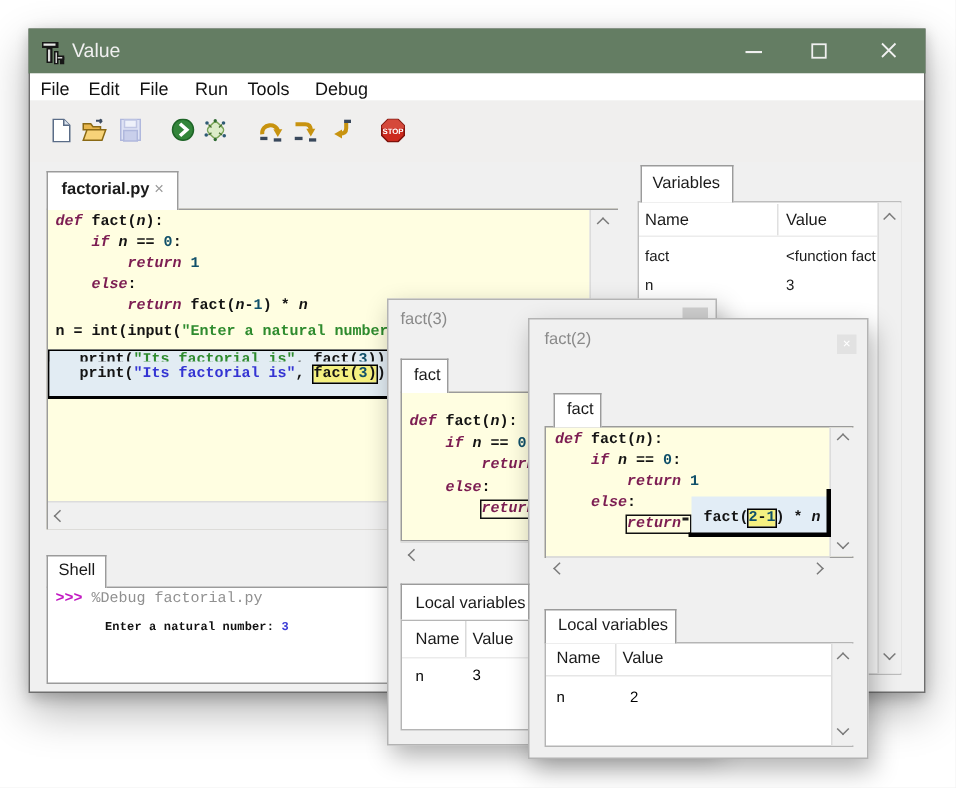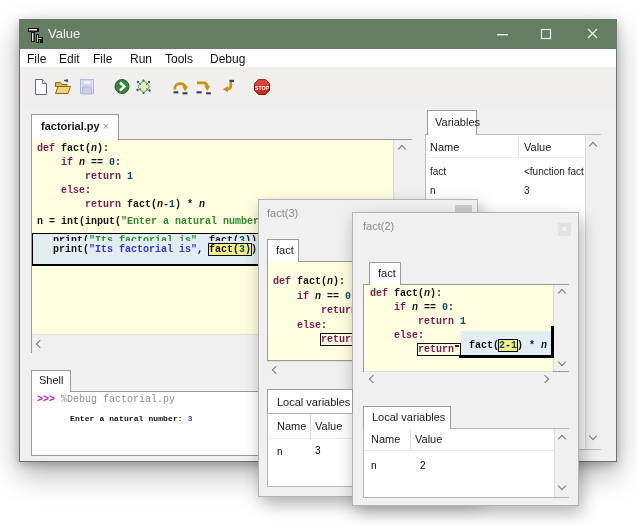--- a/index.html
+++ b/index.html
@@ -1,21 +1,21 @@
 <!DOCTYPE html>
 <html><head>
 <meta charset="utf-8">
 <style>
   html,body{margin:0;padding:0;}
   body{width:637px;height:525px;background:#ffffff;overflow:hidden;position:relative;
        font-family:"Liberation Sans",sans-serif;}
   .abs{position:absolute;}
   pre{margin:0;font-family:"Liberation Mono",monospace;}
   .code{font-size:10px;line-height:14px;font-weight:bold;color:#141414;letter-spacing:0;}
-  .kw{color:#7c1d52;}
+  .kw{color:#7c1d52;font-style:italic;}
   .sg{color:#2e8b2e;}
   .sb{color:#3434d3;}
   .num{color:#10506a;}
   .it{font-style:italic;}
   .hl{background:#f5f181;outline:1px solid #000;}
   .ui11{font-size:11px;color:#1a1a1a;}
   
   #win{left:19px;top:19px;width:598px;height:443px;background:#f0f0f0;
        border:1px solid #6e6e6e;box-sizing:border-box;
        box-shadow:0 12px 28px rgba(0,0,0,.30), 0 3px 9px rgba(0,0,0,.22);}
@@ -25,21 +25,21 @@
   .mi{top:52px;font-size:12px;color:#111;}
   #toolbar{left:20px;top:67px;width:596px;height:41px;background:#f0efee;}
   
   #edtab{left:31px;top:114px;width:88px;height:26px;z-index:3;background:#fff;
          border:1px solid #9b9b9b;border-bottom:none;box-sizing:border-box;}
   #edpane{left:31px;top:139px;width:381px;height:214px;background:#fffee1;
           border:1px solid #9b9b9b;box-sizing:border-box;}
   #edvscroll{left:393px;top:140px;width:18px;height:194px;background:#f0f0f0;border-left:1px solid #dcdcdc;}
   #edhscroll{left:32px;top:334px;width:379px;height:18px;background:#f0f0f0;border-top:1px solid #dcdcdc;}
   
-  #vartab{left:427px;top:110px;width:50px;height:25px;z-index:3;background:#fff;
+  #vartab{left:427px;top:110px;width:62px;height:25px;z-index:3;background:#fff;
           border:1px solid #9b9b9b;border-bottom:none;box-sizing:border-box;}
   #varpanel{left:425px;top:134px;width:176px;height:316px;background:#fff;
             border:1px solid #bdbdbd;box-sizing:border-box;}
   #varscroll{left:585px;top:135px;width:15px;height:314px;background:#f0f0f0;border-left:1px solid #dcdcdc;}
   
   #shelltab{left:31px;top:370px;width:40px;height:22px;z-index:3;background:#fff;
             border:1px solid #9b9b9b;border-bottom:none;box-sizing:border-box;}
   #shellpane{left:31px;top:391px;width:381px;height:65px;background:#fff;
              border:1px solid #9b9b9b;box-sizing:border-box;}
   

